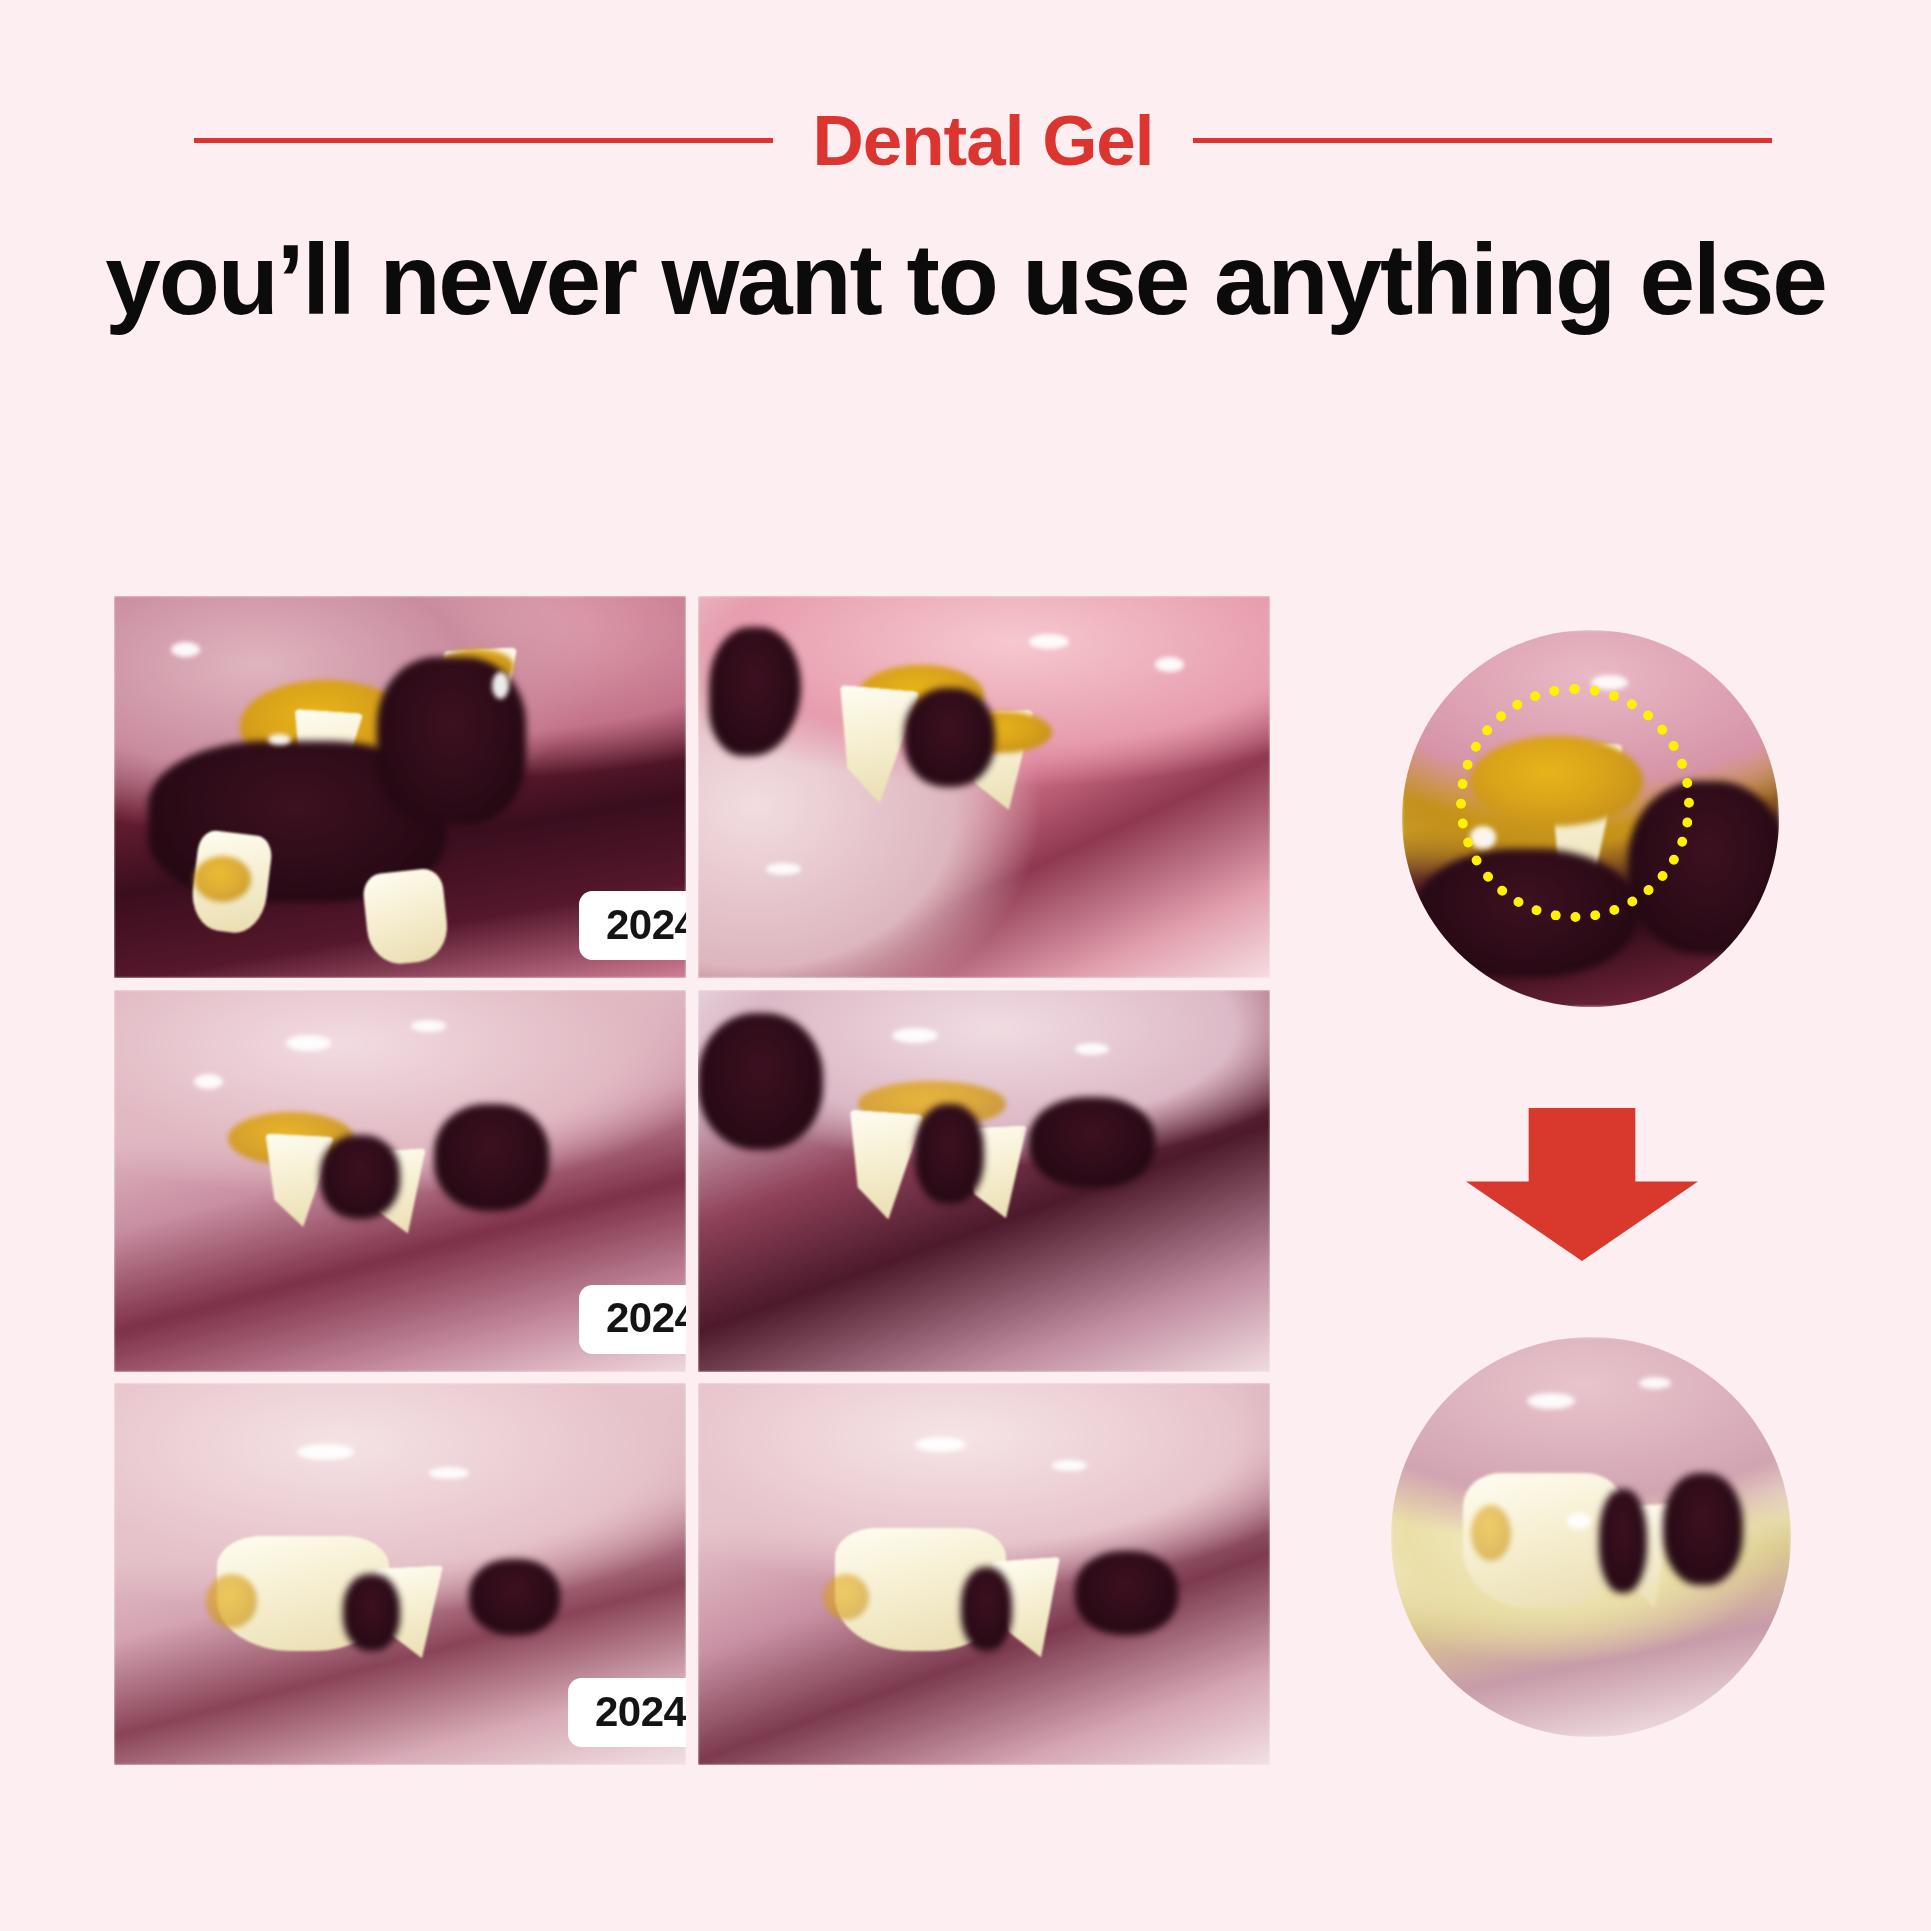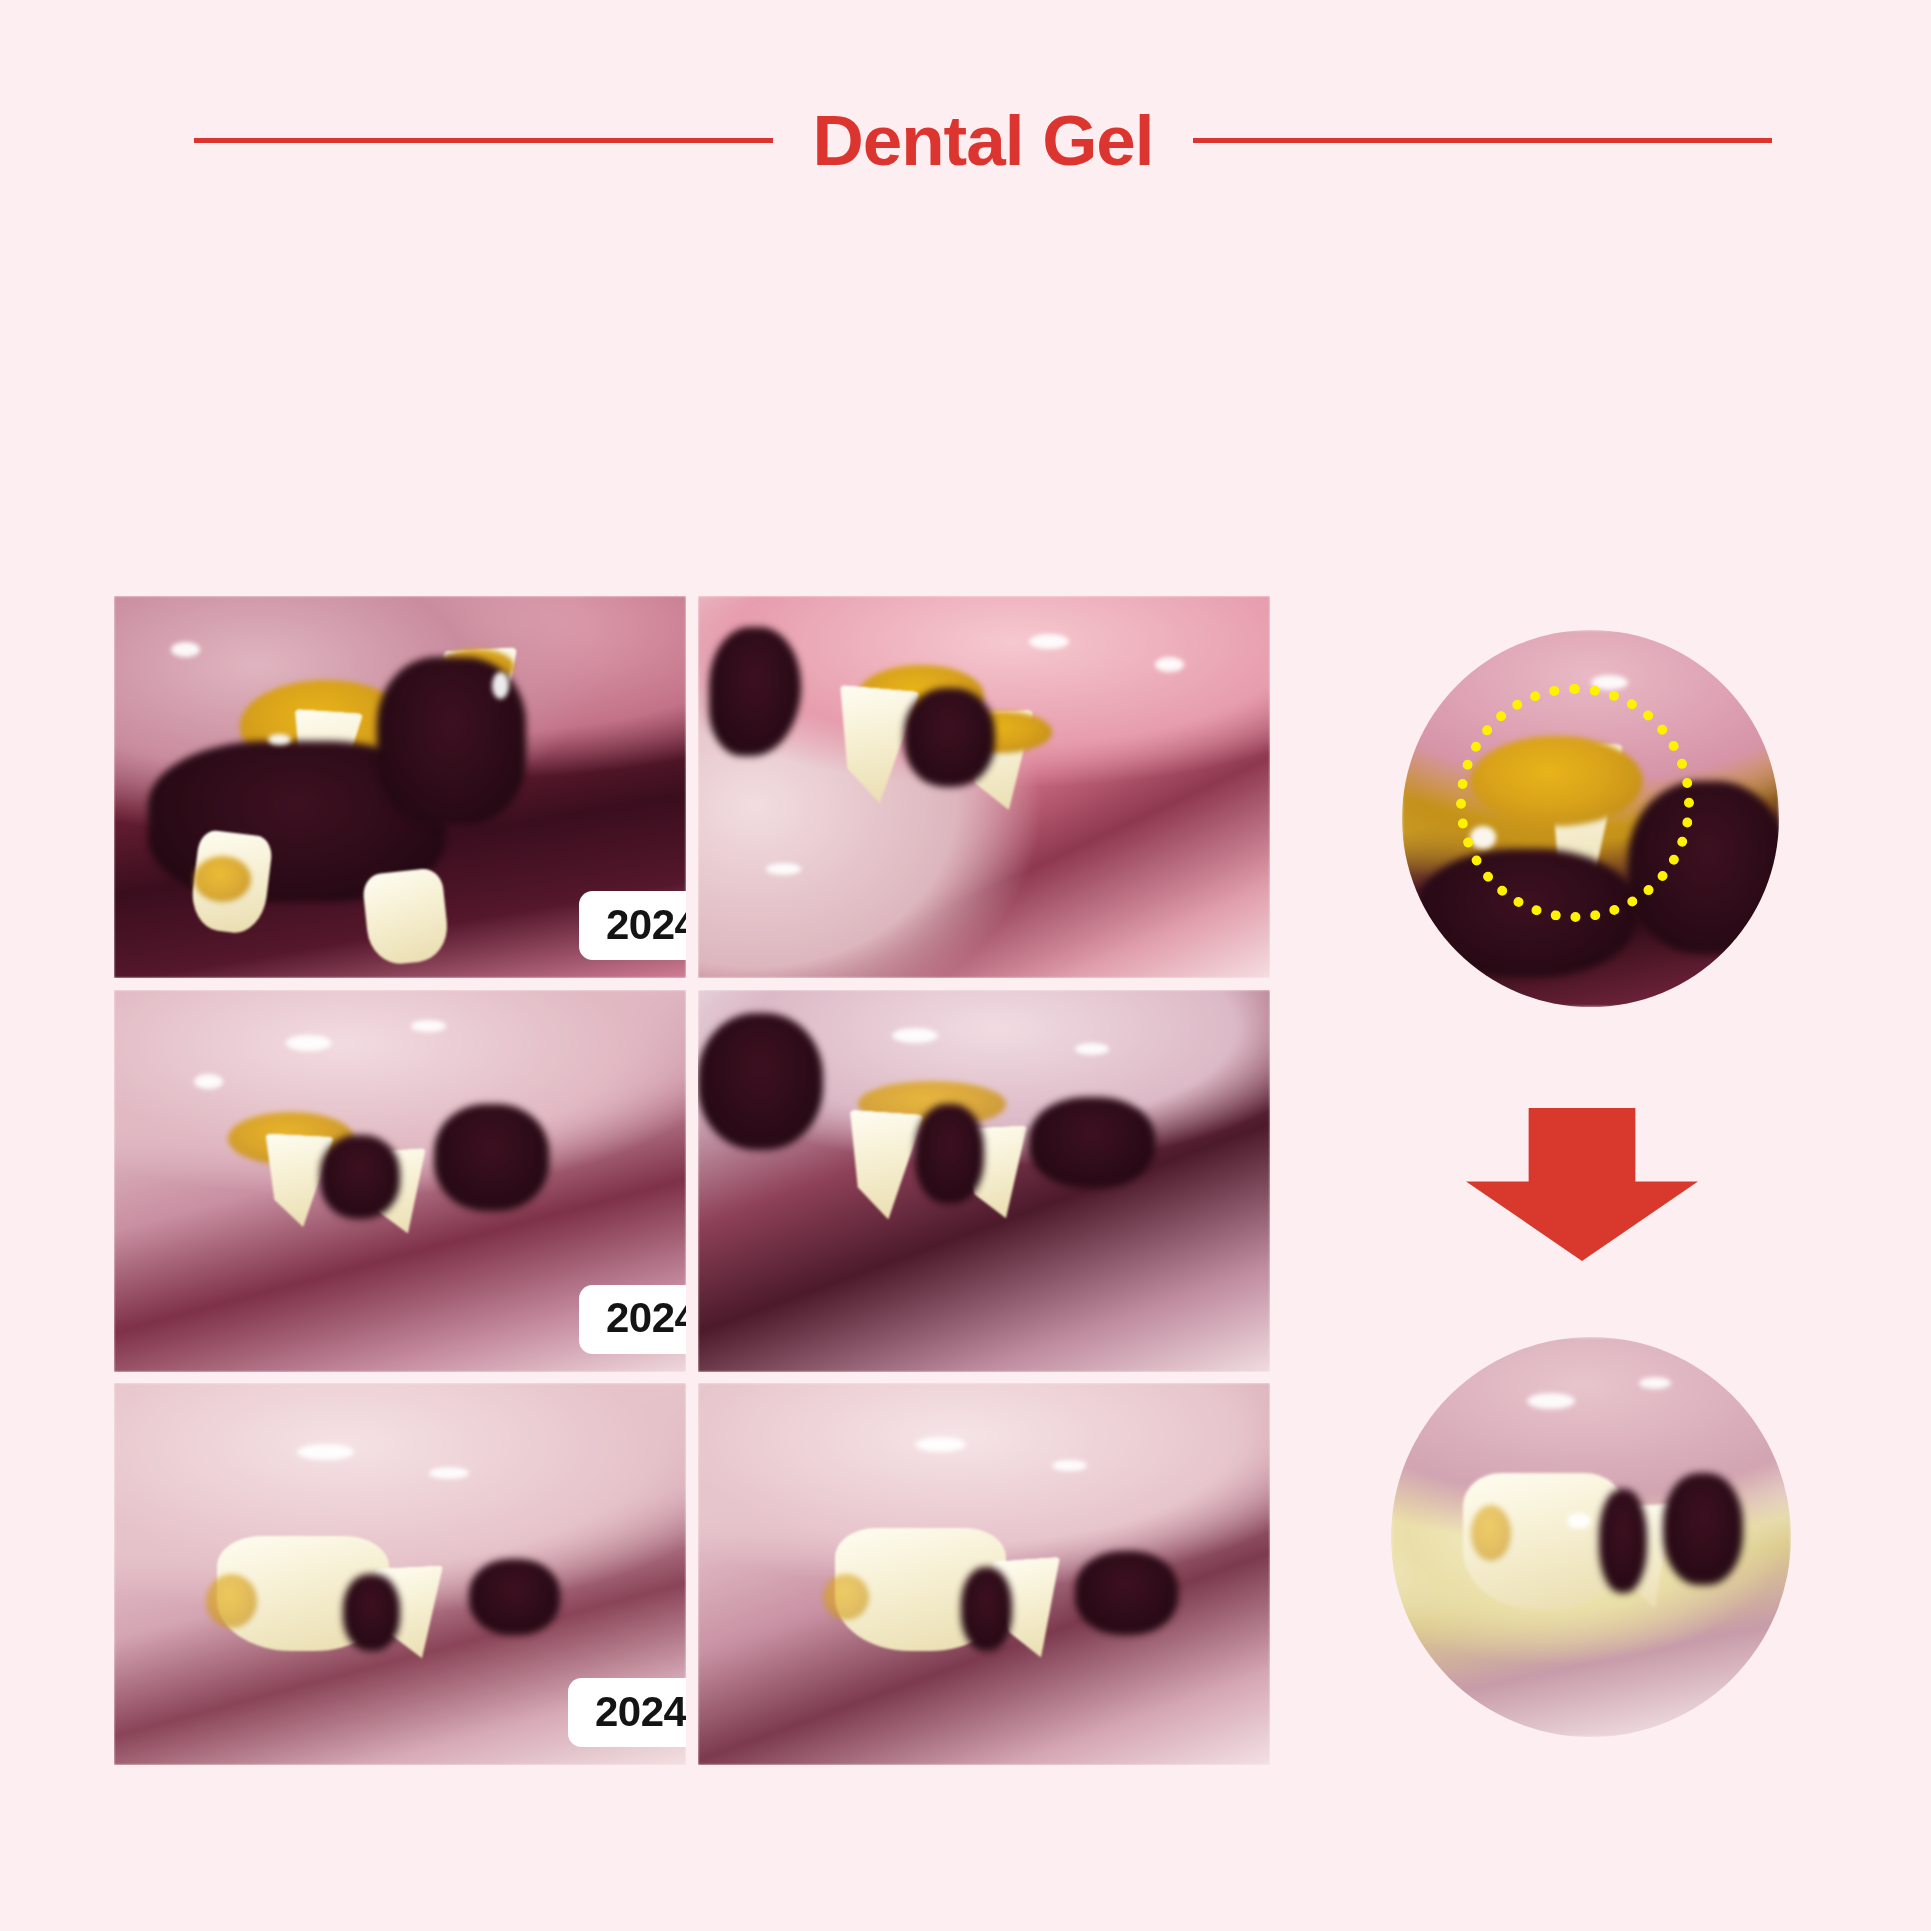--- a/index.html
+++ b/index.html
@@ -218,20 +218,21 @@
 </head>
 <body>
 
 <div class="header">
   <div class="rule rule-left"></div>
   <div class="brand-title">Dental Gel</div>
   <div class="rule rule-right"></div>
 </div>
 
 <div class="headline">
+  <span class="l2">you’ll never want to use anything else</span>
 </div>
 
 <div class="photo-grid">
 
   <div class="cell">
     <div class="photo p1a">
       <div class="tartar" style="left:22%;top:22%;width:30%;height:24%;border-radius:50% 50% 48% 48%;"></div>
       <div class="tooth fang" style="left:31%;top:30%;width:12%;height:28%;transform:rotate(4deg);"></div>
       <div class="tooth fang" style="left:58%;top:14%;width:13%;height:32%;transform:rotate(-3deg);"></div>
       <div class="tartar" style="left:57%;top:14%;width:13%;height:9%;border-radius:50%;"></div>

